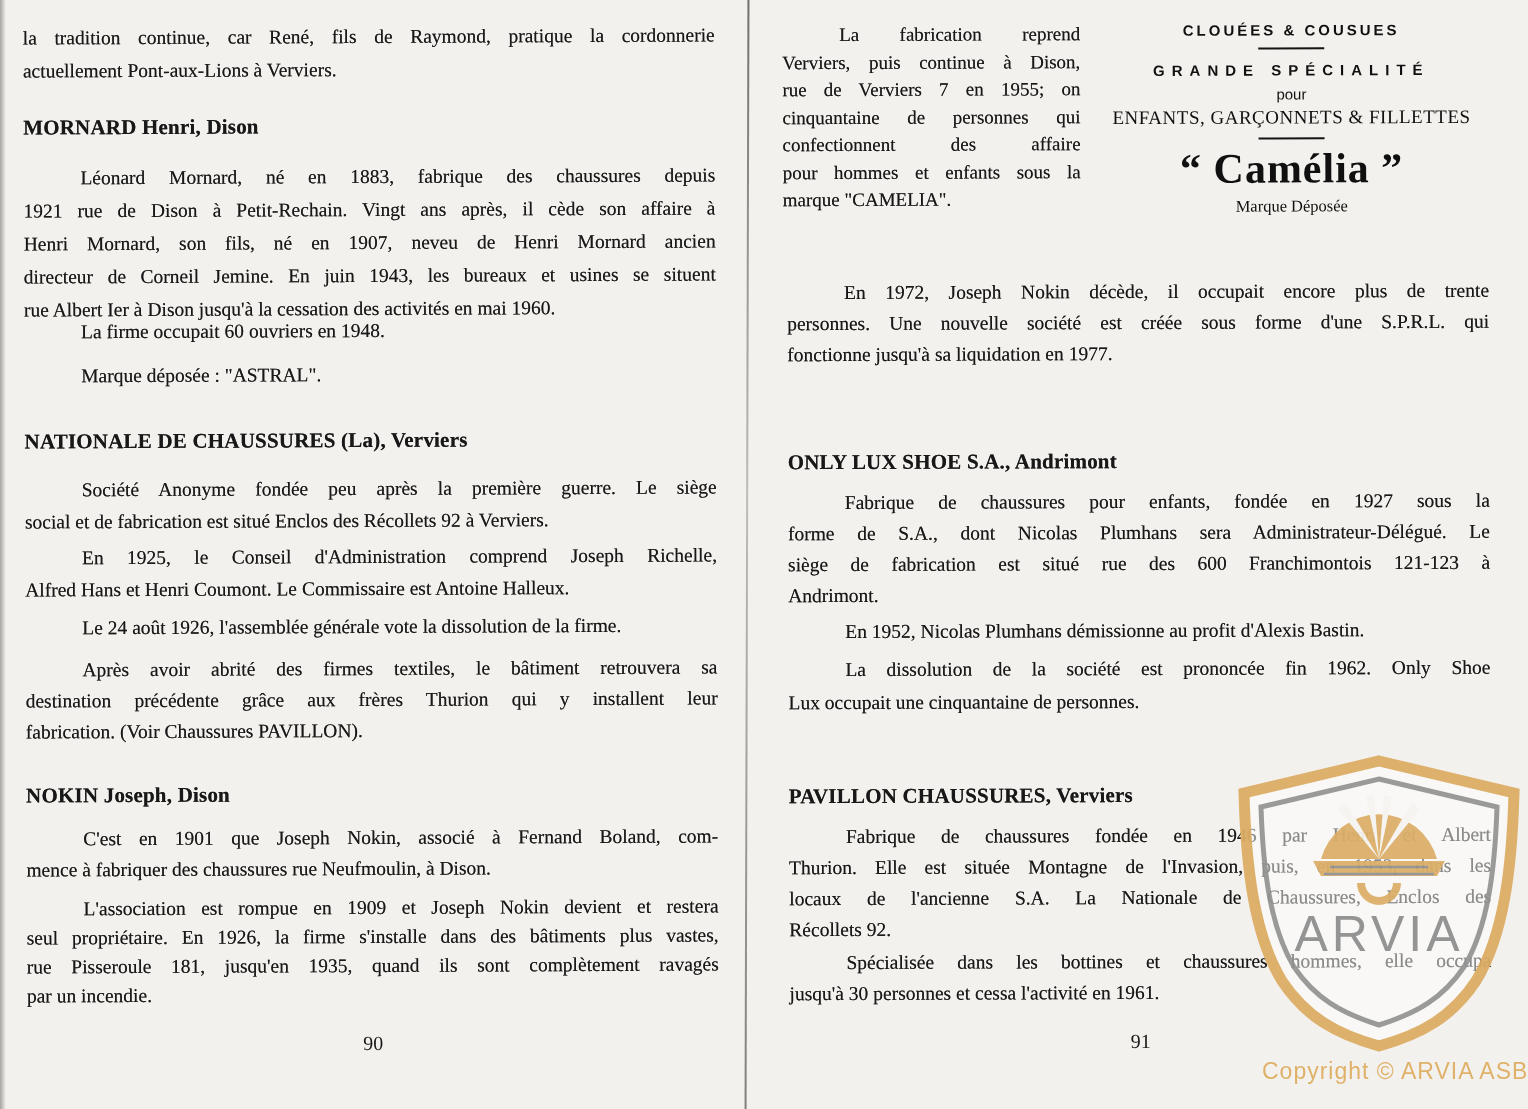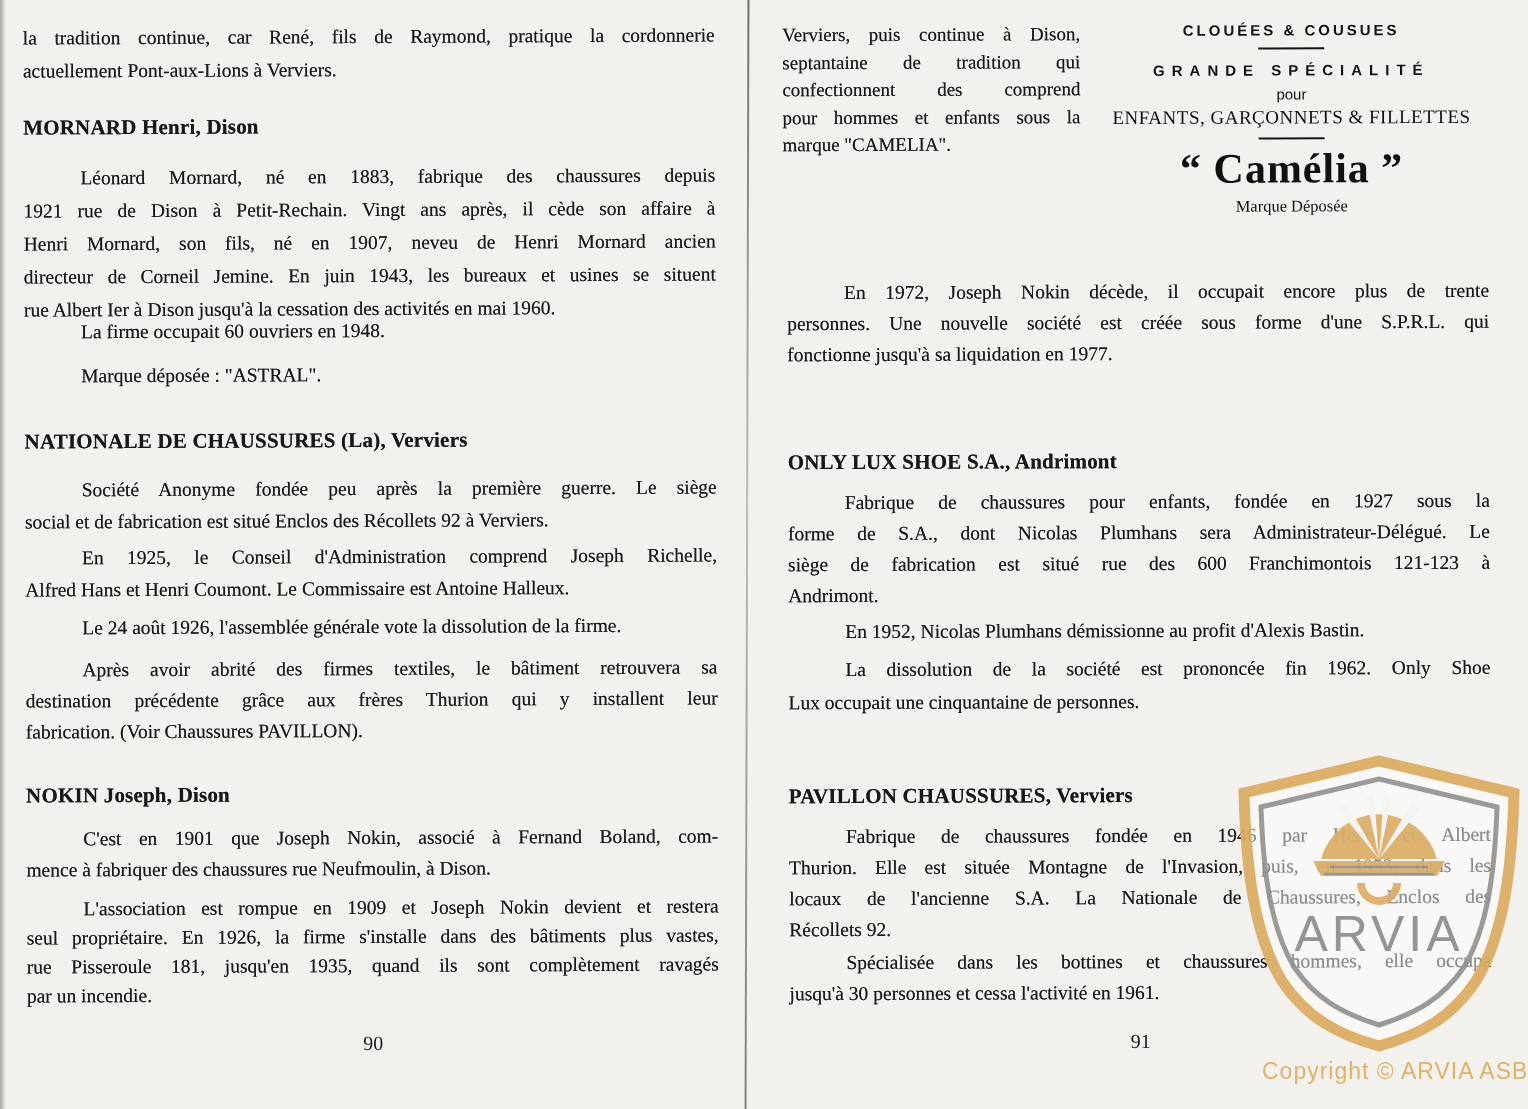--- a/index.html
+++ b/index.html
@@ -105,23 +105,25 @@
         <div class="line">seul propriétaire. En 1926, la firme s'installe dans des bâtiments plus vastes,</div>
         <div class="line">rue Pisseroule 181, jusqu'en 1935, quand ils sont complètement ravagés</div>
         <div class="line last">par un incendie.</div>
       </div>
 
     <div class="blk pagenum" style="top:1032px">90</div>
   </section>
 
   <section class="pg right">
     <div class="blk body lh275 indent narrow" style="top:20px">
+        <div class="line first">La fabrication reprend</div>
         <div class="line">Verviers, puis continue à Dison,</div>
-        <div class="line">septantaine de tradition qui</div>
-        <div class="line">confectionnent des comprend</div>
+        <div class="line">rue de Verviers 7 en 1955; on</div>
+        <div class="line">cinquantaine de personnes qui</div>
+        <div class="line">confectionnent des affaire</div>
         <div class="line">pour hommes et enfants sous la</div>
         <div class="line last">marque "CAMELIA".</div>
       </div>
 
     <div class="blk ad">
       <div class="sans ad-l1">CLOUÉES &amp; COUSUES</div>
       <hr class="ad-rule">
       <div class="sans ad-l2">GRANDE SPÉCIALITÉ</div>
       <div class="ad-l3">pour</div>
       <div class="ad-l4">ENFANTS, GARÇONNETS &amp; FILLETTES</div>

